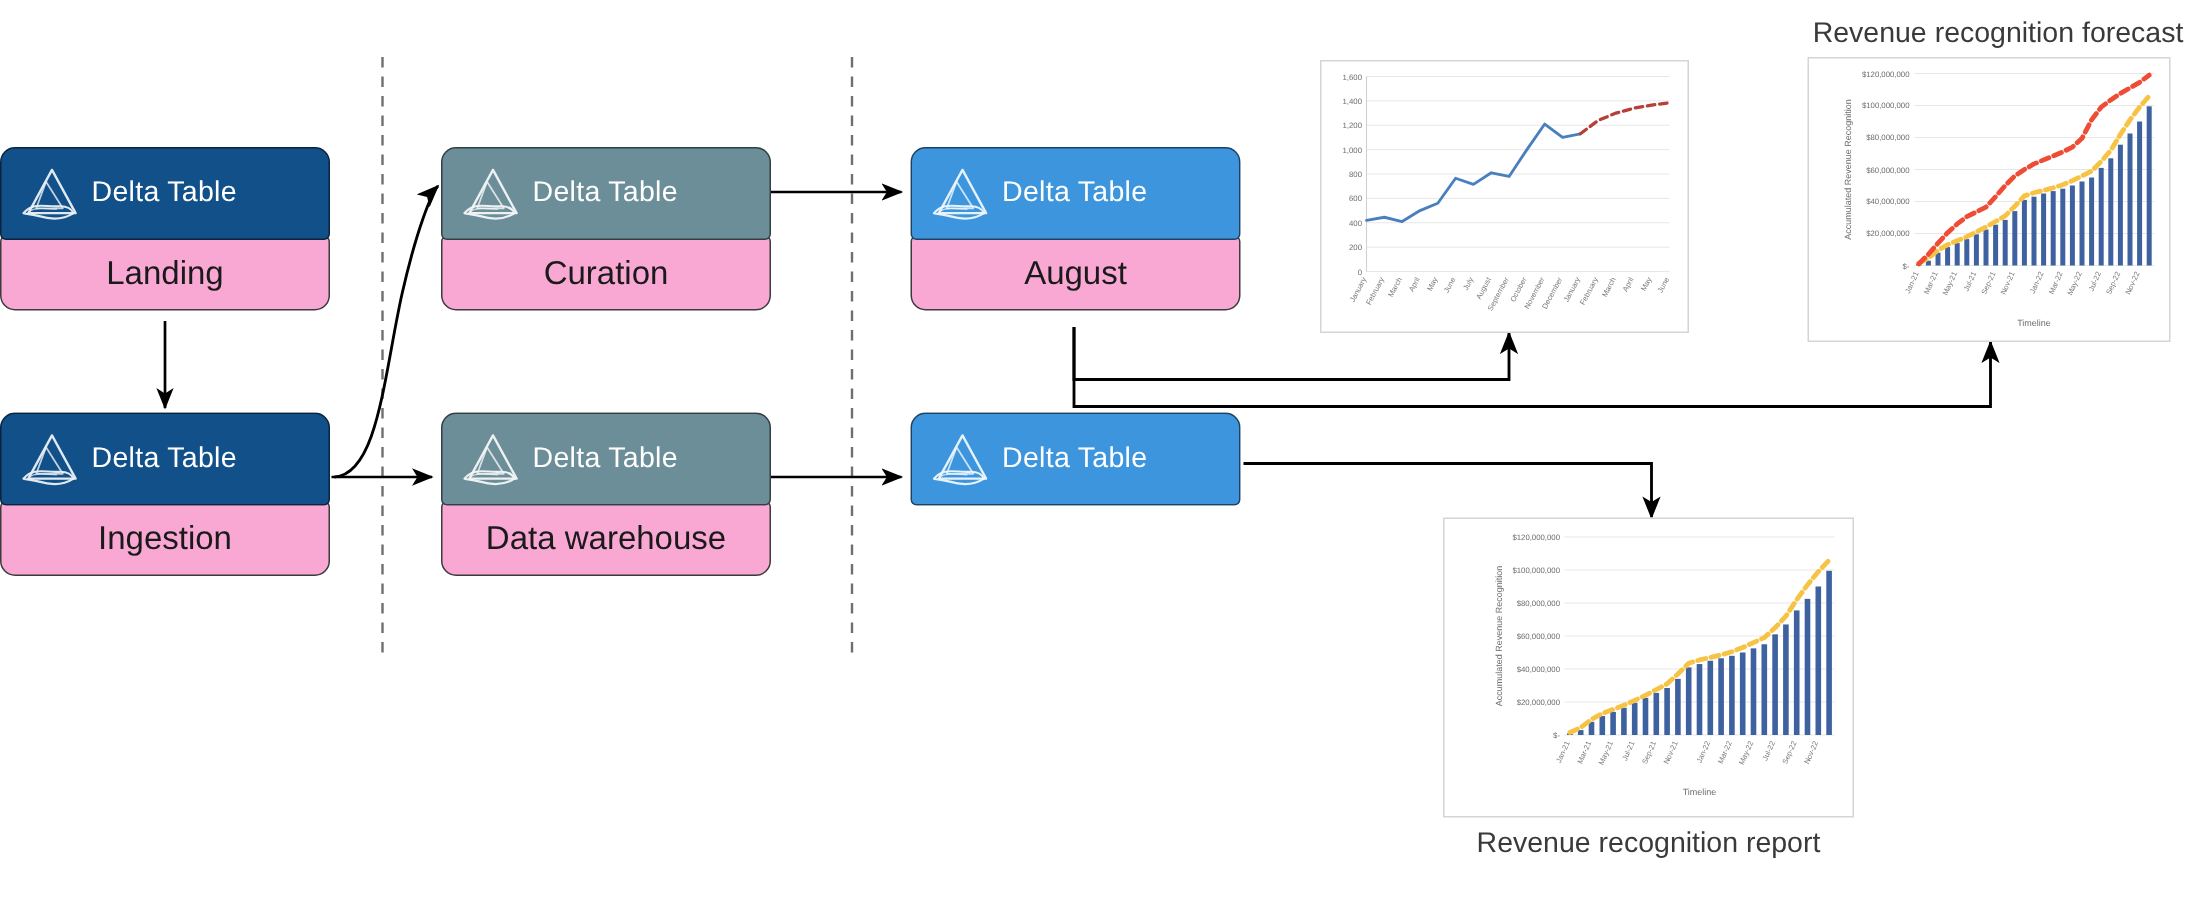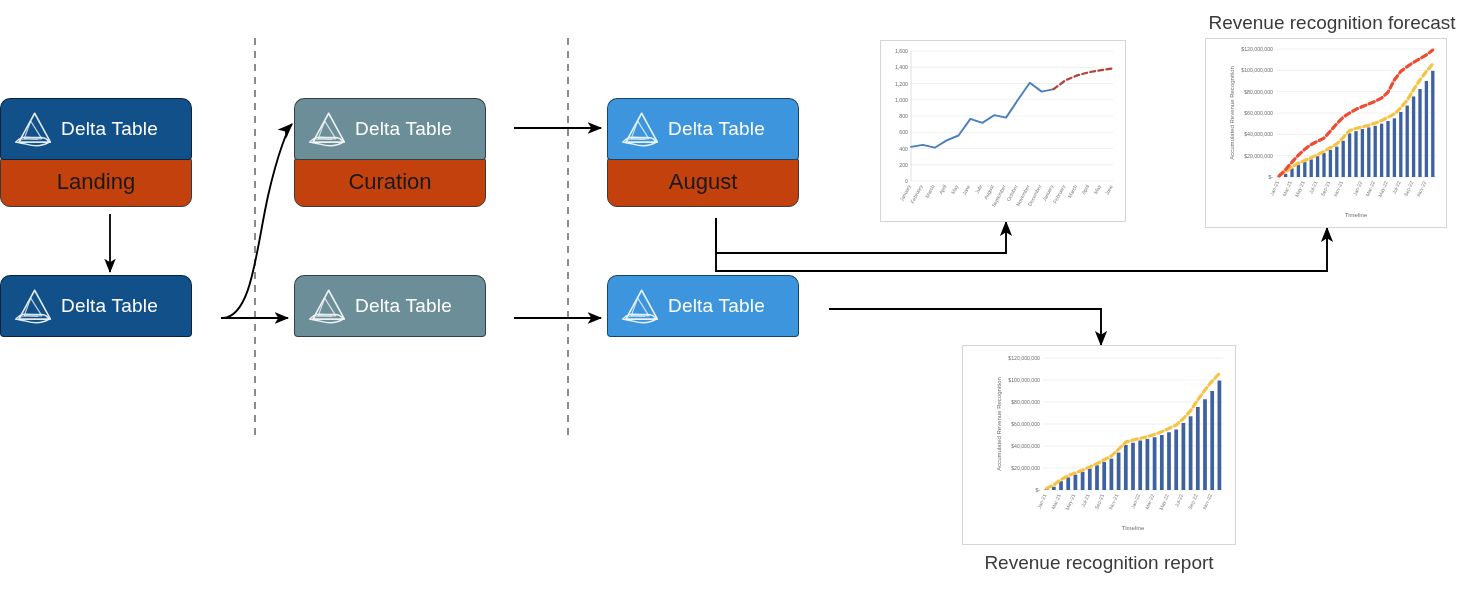--- a/index.html
+++ b/index.html
@@ -5,32 +5,32 @@
   html,body{margin:0;padding:0;background:#ffffff;}
   body{width:1465px;height:608px;position:relative;overflow:hidden;
        font-family:"Liberation Sans","DejaVu Sans",sans-serif;}
 
   #canvas{position:absolute;inset:0;}
 
   
   #wires{position:absolute;left:0;top:0;width:1465px;height:608px;pointer-events:none;}
 
   
-  .node{position:absolute;width:192px;}
+  .node{position:absolute;width:220px;}
   .node .hdr{
     height:62px;border-radius:10px 10px 4px 4px;
     display:flex;align-items:center;gap:6px;
     box-sizing:border-box;padding-left:12px;
     border:1px solid rgba(0,0,0,.55);
     position:relative;z-index:2;
   }
   .node .hdr .ttl{color:#fff;font-size:19px;letter-spacing:.2px;}
   .node .body{
     height:48px;margin-top:-3px;
-    background:#c2410c;border:1px solid #3b3b3b;border-radius:4px 4px 10px 10px;
+    background:#f9a8d4;border:1px solid #3b3b3b;border-radius:4px 4px 10px 10px;
     display:flex;align-items:center;justify-content:center;
     font-size:22px;color:#1a1a1a;position:relative;z-index:1;
   }
   .logo{width:42px;height:42px;flex:0 0 42px;opacity:.92;}
 
   
 
   
   .chartcard{position:absolute;box-sizing:border-box;
              border:1px solid #d5d5d5;background:#fff;}
@@ -90,20 +90,21 @@
   <div class="node" style="left:0px;top:275px;">
     <div class="hdr" style="background:#12508a;">
       <svg class="logo" viewBox="0 0 64 64">
         <path d="M33 8 L57 52 L9 52 Z" fill="none" stroke="#ffffff" stroke-width="2.4" stroke-linejoin="round" opacity=".95"></path>
         <path d="M27 20 L44 47 L17 47 Z" fill="none" stroke="#ffffff" stroke-width="1.8" stroke-linejoin="round" opacity=".8"></path>
         <path d="M4 52 C14 40 26 46 40 45 C48 44.5 53 48 55 52 C44 59 30 58 20 55 C13 53 8 53 4 52 Z" fill="none" stroke="#ffffff" stroke-width="2.2" stroke-linejoin="round" opacity=".95"></path>
         <path d="M10 50 C18 45 28 48 38 48" fill="none" stroke="#ffffff" stroke-width="1.4" opacity=".75"></path>
       </svg>
       <span class="ttl">Delta Table</span>
     </div>
+    <div class="body">Ingestion</div>
   </div>
 
   <div class="node" style="left:294px;top:98px;">
     <div class="hdr" style="background:#6c8e98;">
       <svg class="logo" viewBox="0 0 64 64">
         <path d="M33 8 L57 52 L9 52 Z" fill="none" stroke="#ffffff" stroke-width="2.4" stroke-linejoin="round" opacity=".95"></path>
         <path d="M27 20 L44 47 L17 47 Z" fill="none" stroke="#ffffff" stroke-width="1.8" stroke-linejoin="round" opacity=".8"></path>
         <path d="M4 52 C14 40 26 46 40 45 C48 44.5 53 48 55 52 C44 59 30 58 20 55 C13 53 8 53 4 52 Z" fill="none" stroke="#ffffff" stroke-width="2.2" stroke-linejoin="round" opacity=".95"></path>
         <path d="M10 50 C18 45 28 48 38 48" fill="none" stroke="#ffffff" stroke-width="1.4" opacity=".75"></path>
       </svg>
@@ -115,20 +116,21 @@
   <div class="node" style="left:294px;top:275px;">
     <div class="hdr" style="background:#6c8e98;">
       <svg class="logo" viewBox="0 0 64 64">
         <path d="M33 8 L57 52 L9 52 Z" fill="none" stroke="#ffffff" stroke-width="2.4" stroke-linejoin="round" opacity=".95"></path>
         <path d="M27 20 L44 47 L17 47 Z" fill="none" stroke="#ffffff" stroke-width="1.8" stroke-linejoin="round" opacity=".8"></path>
         <path d="M4 52 C14 40 26 46 40 45 C48 44.5 53 48 55 52 C44 59 30 58 20 55 C13 53 8 53 4 52 Z" fill="none" stroke="#ffffff" stroke-width="2.2" stroke-linejoin="round" opacity=".95"></path>
         <path d="M10 50 C18 45 28 48 38 48" fill="none" stroke="#ffffff" stroke-width="1.4" opacity=".75"></path>
       </svg>
       <span class="ttl">Delta Table</span>
     </div>
+    <div class="body">Data warehouse</div>
   </div>
 
   <div class="node" style="left:607px;top:98px;">
     <div class="hdr" style="background:#3d96dd;">
       <svg class="logo" viewBox="0 0 64 64">
         <path d="M33 8 L57 52 L9 52 Z" fill="none" stroke="#ffffff" stroke-width="2.4" stroke-linejoin="round" opacity=".95"></path>
         <path d="M27 20 L44 47 L17 47 Z" fill="none" stroke="#ffffff" stroke-width="1.8" stroke-linejoin="round" opacity=".8"></path>
         <path d="M4 52 C14 40 26 46 40 45 C48 44.5 53 48 55 52 C44 59 30 58 20 55 C13 53 8 53 4 52 Z" fill="none" stroke="#ffffff" stroke-width="2.2" stroke-linejoin="round" opacity=".95"></path>
         <path d="M10 50 C18 45 28 48 38 48" fill="none" stroke="#ffffff" stroke-width="1.4" opacity=".75"></path>
       </svg>

